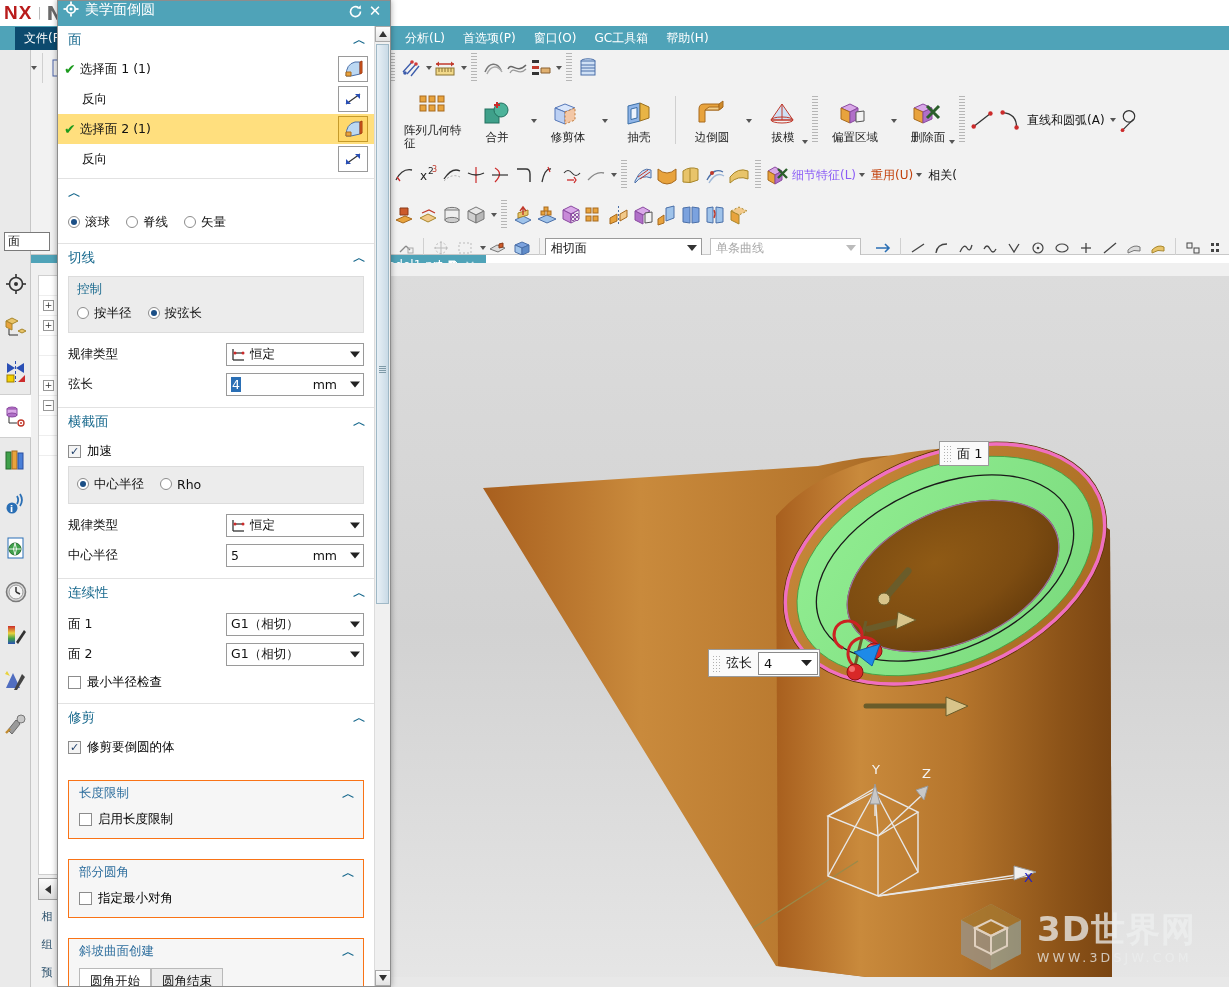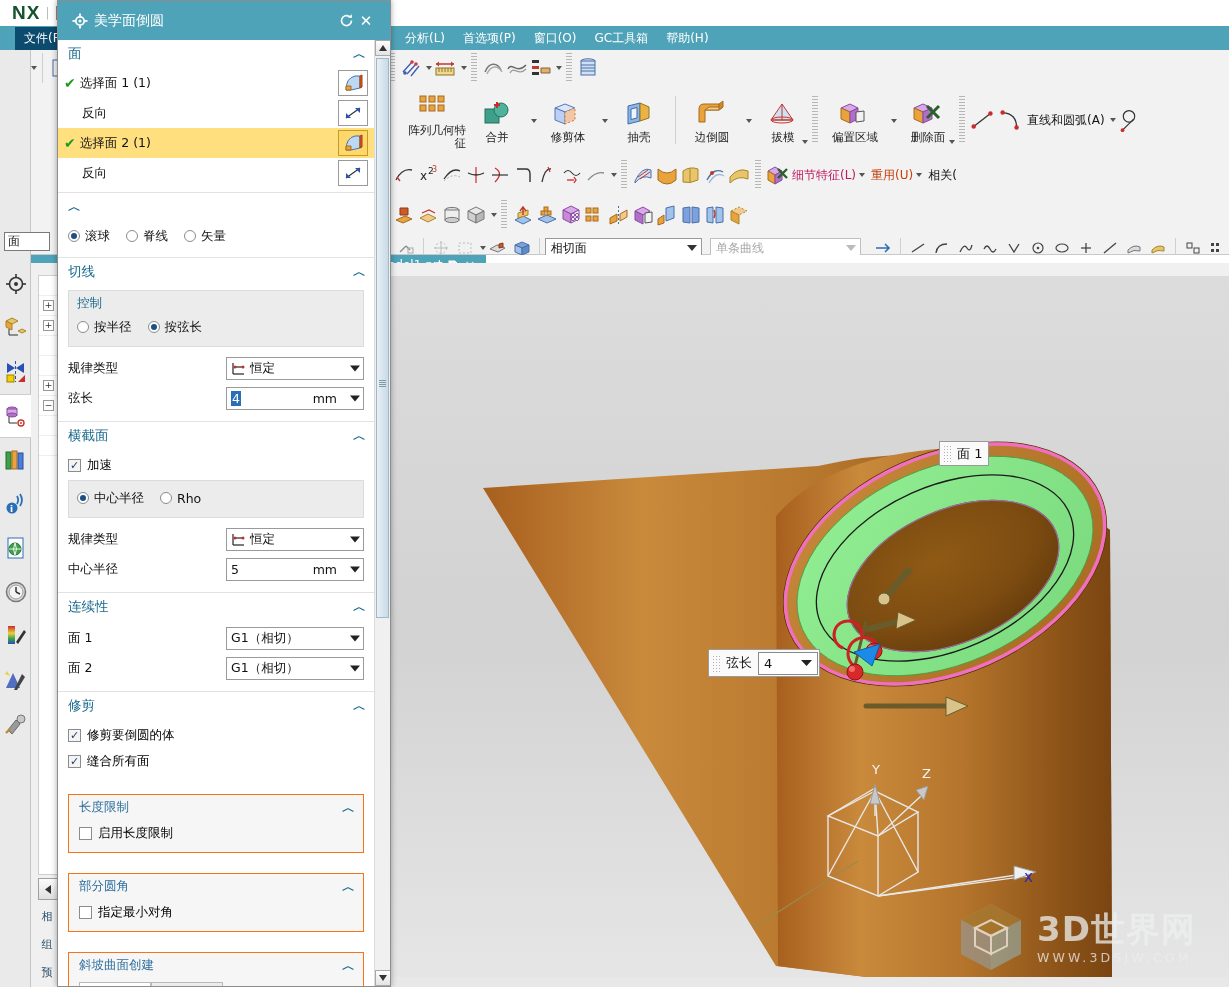--- a/index.html
+++ b/index.html
@@ -17,22 +17,22 @@
   .nx-app { position: absolute; inset: 0; background: #f0f0f0; }
 
   
   .nx-titlebar {
     position: absolute; left: 0; top: 0; width: 1229px; height: 26px;
     background: #ffffff;
     display: flex; align-items: center;
   }
   .nx-logo {
     font-family: "Liberation Sans", sans-serif;
-    font-weight: bold; font-size: 19px; color: #14532d;
-    padding-left: 12px; letter-spacing: 1px;
+    font-weight: bold; font-size: 19px; color: #b91c1c;
+    padding-left: 4px; letter-spacing: 1px;
   }
   .nx-logo-sep { color: #bbb; margin: 0 5px; font-weight: normal;}
   .nx-logo-x { color: #6a6a6a; font-weight: bold; font-size:19px;}
 
   
   .nx-menubar {
     position: absolute; left: 0; top: 26px; width: 1229px; height: 24px;
     background: #4fa3b8;
     display: flex; align-items: center;
   }
@@ -69,21 +69,21 @@
     width: 140px; height: 20px; border:1px solid #9a9a9a; background:#fff;
     display:flex; align-items:center; padding:0 3px; font-size:12px; color:#222;
     margin-left:4px;
   }
   .findbox .ph { flex:1; }
 
   
   .bigbtn { display:flex; flex-direction:column; align-items:center; justify-content:flex-start;
     width: 62px; padding-top:2px; flex:0 0 auto; }
   .bigbtn .ic { height: 30px; display:flex; align-items:center; justify-content:center;}
-  .bigbtn .lb { font-size:11.5px; color:#222; text-align:right; line-height:13px; margin-top:2px;}
+  .bigbtn .lb { font-size:11.5px; color:#222; text-align:left; line-height:13px; margin-top:2px;}
   .bigwrap { display:flex; align-items:flex-start; flex:0 0 auto;}
   .bigwrap .caret { margin-top:22px; }
 
   .seltype {
     height:20px; border:1px solid #9a9a9a; background:#fff; display:flex; align-items:center;
     padding-left:5px; font-size:12px; color:#111;
   }
   .seltype .ar { margin-left:auto; margin-right:4px; }
   .seltype.dis { color:#a8a8a8; background:#fff; border-color:#c0c0c0;}
 
@@ -141,22 +141,22 @@
   .wm-main { font-size:34px; font-weight:bold; color:#eef0f0; line-height:34px; letter-spacing:1px;}
   .wm-sub { font-size:12.5px; color:#eceeee; letter-spacing:3.2px; margin-top:4px;}
 
   
   .dialog {
     position:absolute; left:57px; top:0px; width:334px; height:987px;
     background:#f4f4f4; border:1px solid #8d8d8d; box-shadow:0 0 6px rgba(0,0,0,.35);
     display:flex; flex-direction:column;
   }
   .dlg-title {
-    height:39px; background:#4fa3b8; display:flex; align-items:center; color:#fff;
-    padding:0 14px; flex:0 0 auto;
+    height:25px; background:#4fa3b8; display:flex; color:#fff;
+    padding:0 5px; flex:0 0 auto;
   }
   .dlg-title .tt { font-size:14px; margin-left:6px; flex:1; }
   .dlg-title .btn { width:20px;height:20px; display:flex;align-items:center;justify-content:center;
     color:#fff; font-size:15px;}
   .dlg-body { position:relative; flex:1; overflow:hidden; display:flex; }
   .dlg-scrollarea { width:316px; overflow:hidden; position:relative; background:#fff;}
   .dlg-scrollbar { width:16px; background:#f0f0f0; border-left:1px solid #dcdcdc; position:relative;}
   .sb-arrow { width:16px;height:16px; border:1px solid #a9a9a9; background:linear-gradient(#fdfdfd,#e3e3e3);
     display:flex;align-items:center;justify-content:center;}
   .sb-thumb { position:absolute; left:1px; width:13px; top:18px; height:560px;
@@ -618,21 +618,21 @@
           </div>
       <div class="grip"></div>
       <div class="tbtn">
         <svg width="22" height="22" viewBox="0 0 22 22">
               <path d="M2 7 L9 3 L16 7 L9 11 Z" fill="#d9a8e8" stroke="#8a4aa0"></path>
               <path d="M2 7 L2 16 L9 20 L9 11 Z" fill="#e8a33d" stroke="#a86a1e"></path>
               <path d="M9 11 L16 7 L16 16 L9 20 Z" fill="#b06fc8" stroke="#8a4aa0"></path>
               <path d="M12 5 L21 14 M21 5 L12 14" stroke="#2b5f2b" stroke-width="2.4"></path>
             </svg>
       </div>
-      <div style="font-size:12px;color:#be185d;margin-left:3px;">细节特征(L)</div>
+      <div style="font-size:12px;color:#8b5cf6;margin-left:3px;">细节特征(L)</div>
       <div class="caret"></div>
       <div style="font-size:12px;color:#c2410c;margin-left:6px;">重用(U)</div>
       <div class="caret"></div>
       <div style="font-size:12px;color:#111;margin-left:6px;">相关(</div>
     </div>
 
     <div class="ribbon-row rr4">
       <div style="width:392px"></div>
       <div class="tbtn">
             <svg width="22" height="22" viewBox="0 0 22 22">
@@ -1385,36 +1385,36 @@
               <span class="spacer"></span>
               <span class="combo">
                 <span class="txt">G1（相切）</span>
                 <span class="arrow">
                       <svg width="10" height="7" viewBox="0 0 10 7">
                         <path d="M0 0.5 L5 6.5 L10 0.5 Z" fill="#222"></path>
                       </svg>
                     </span>
               </span>
             </div>
+            <div class="chkrow">
+              <span class="cbx"></span>
+              <span>最小半径检查</span>
+            </div>
           </div>
         </div>
 
         <div class="sect">
           <div class="sect-hd">
             <span class="ttl">修剪</span>
             <span class="chev">︿</span>
           </div>
           <div class="sect-bd">
             <div class="chkrow">
               <span class="cbx on"></span>
               <span>修剪要倒圆的体</span>
-            </div>
-            <div class="chkrow">
-              <span class="cbx on"></span>
-              <span>缝合所有面</span>
             </div>
 
             <div class="nested">
               <div class="sect-hd subhd">
                 <span class="ttl">长度限制</span>
                 <span class="chev">︿</span>
               </div>
               <div class="sect-bd">
                 <div class="chkrow">
                   <span class="cbx"></span>

